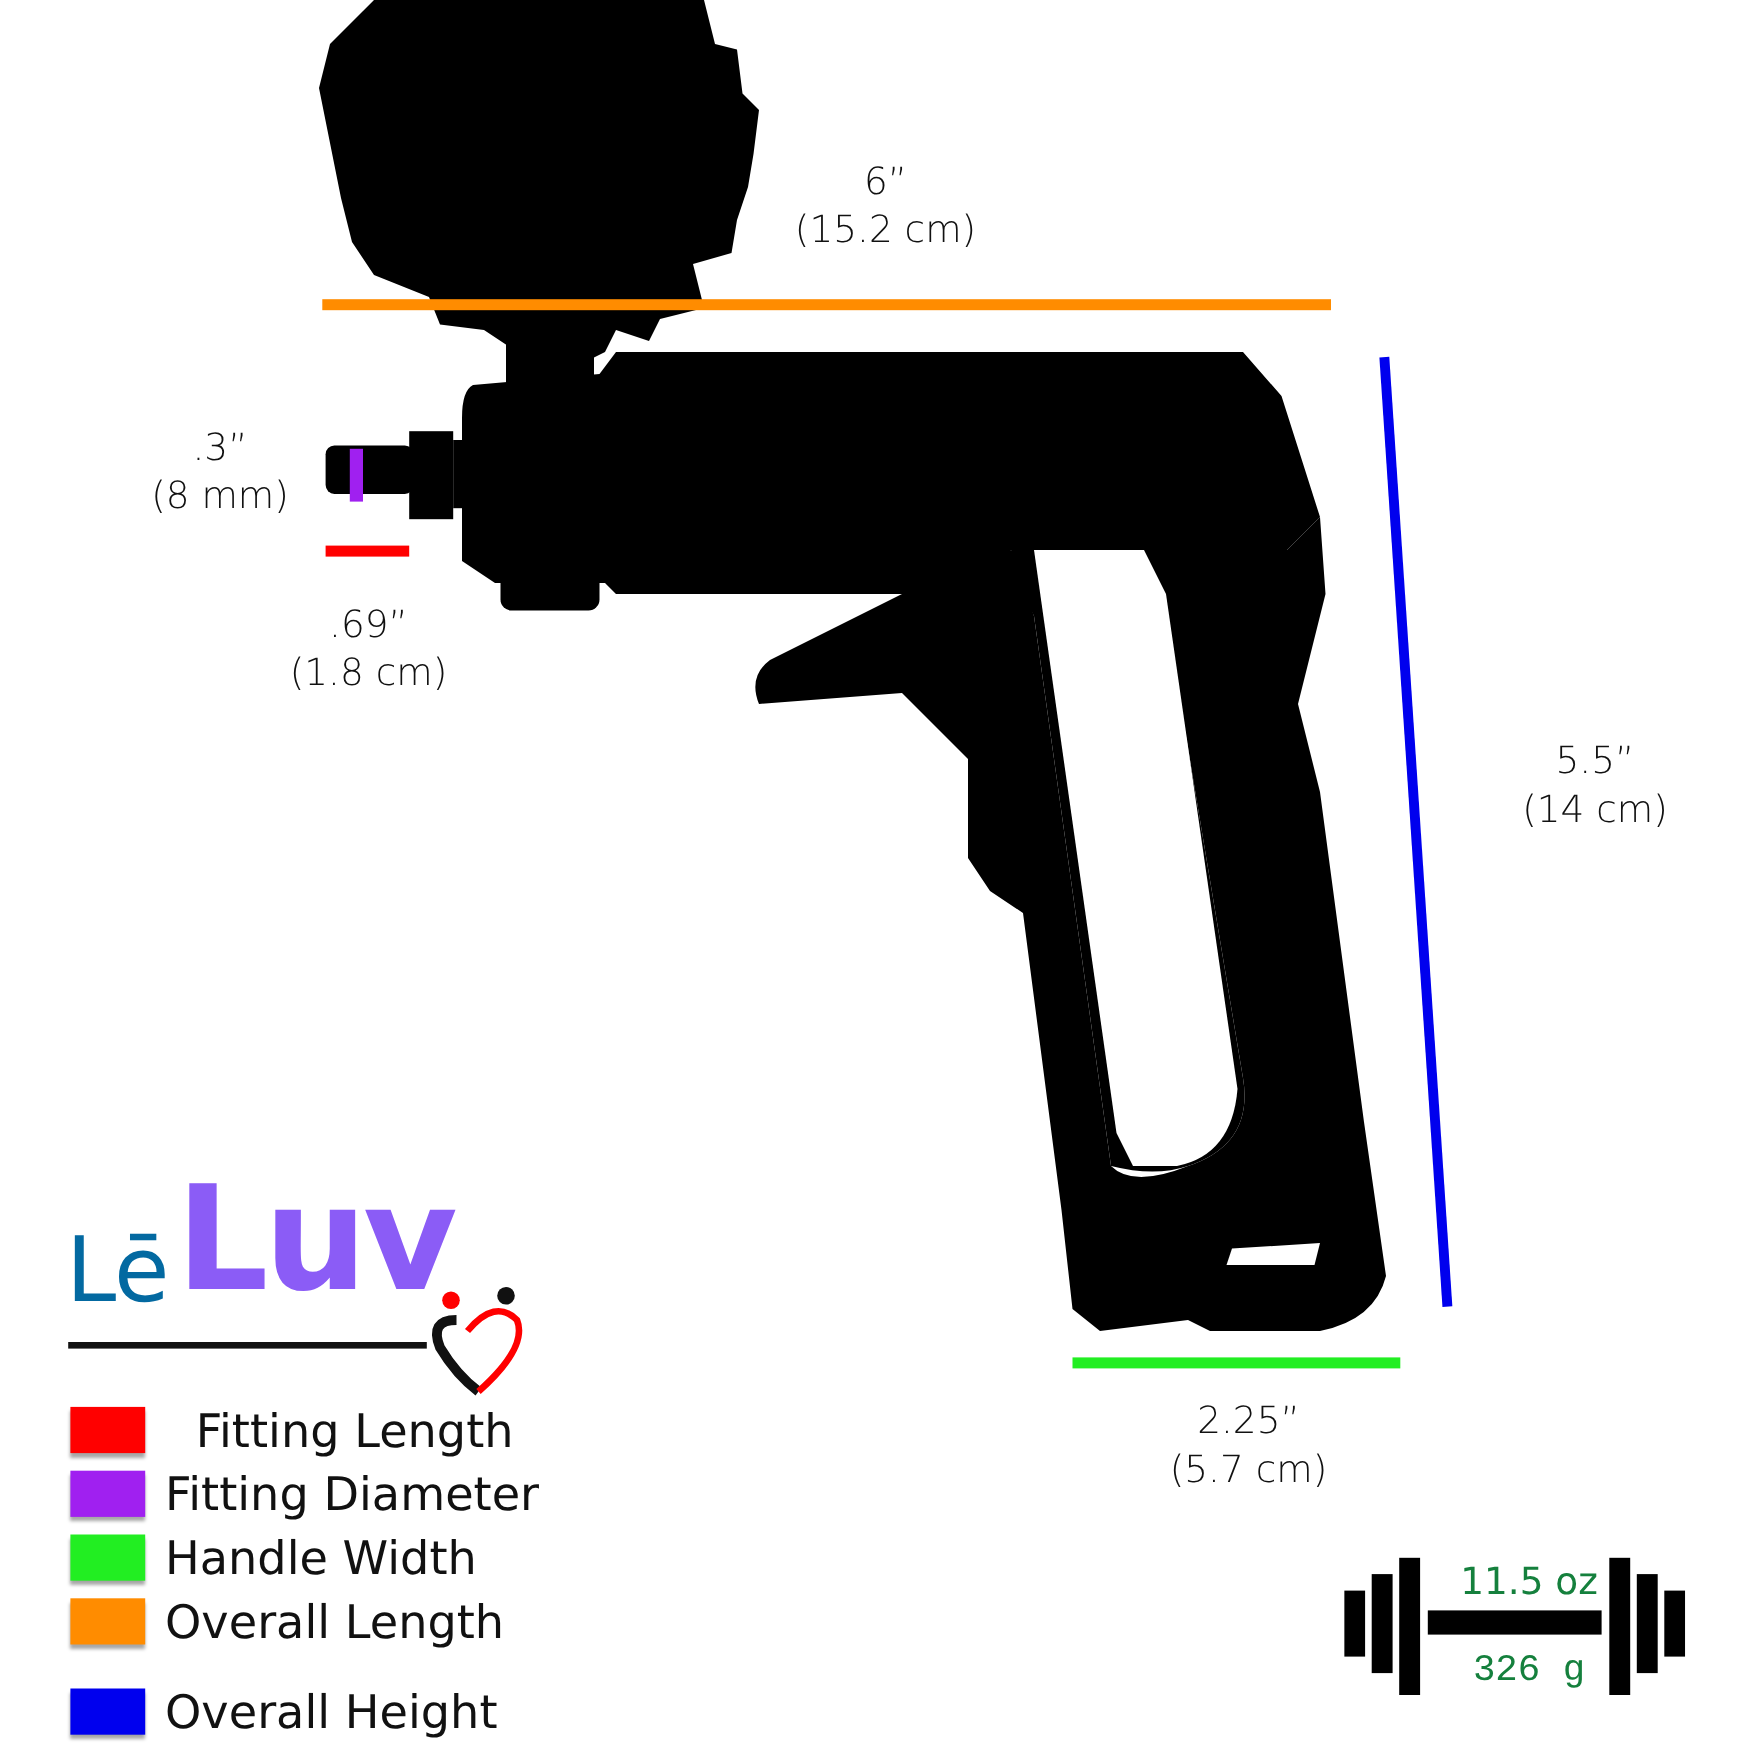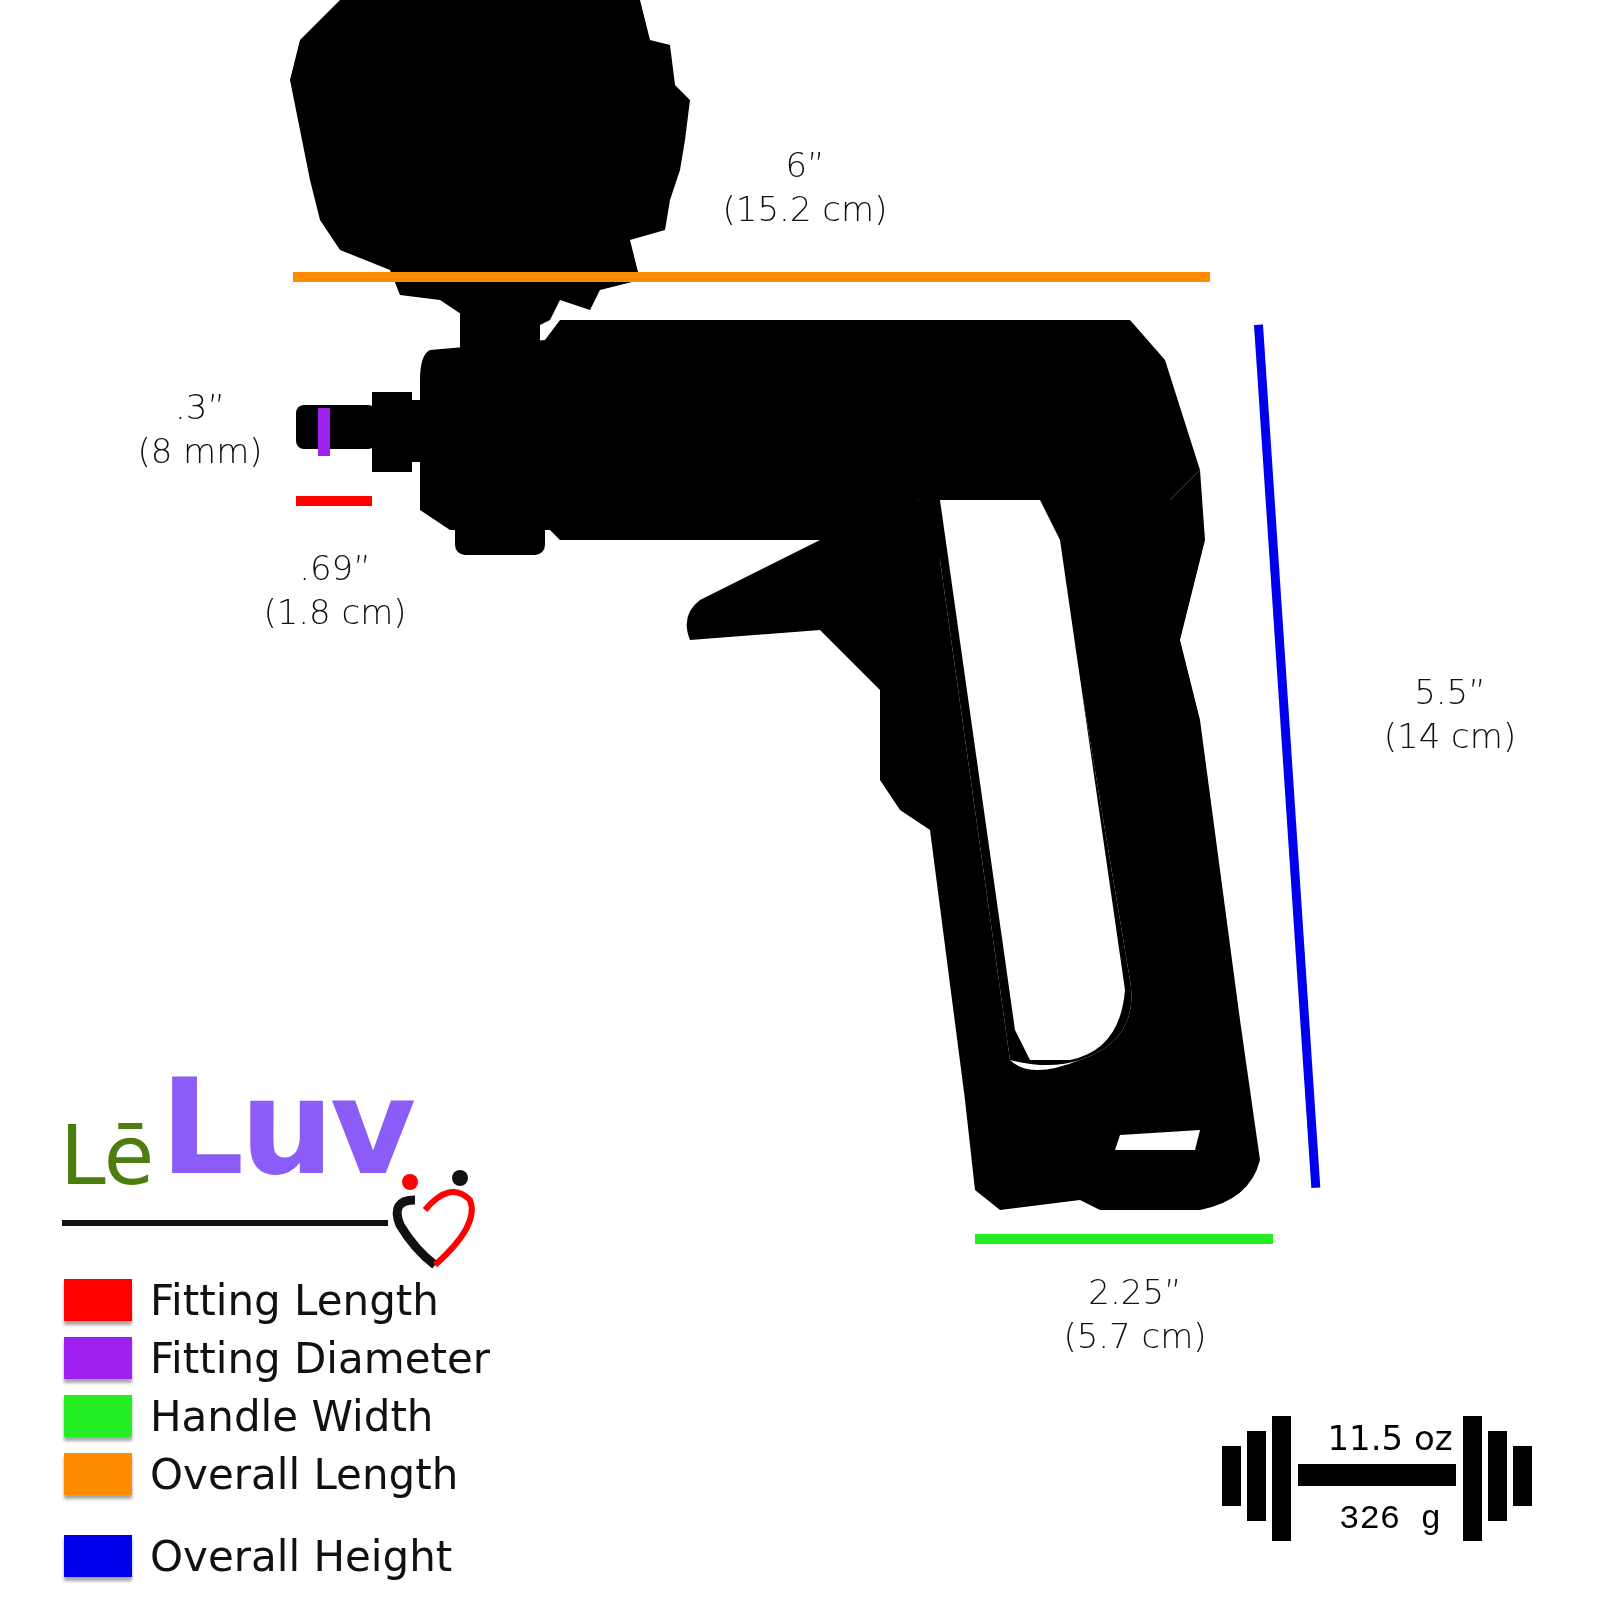--- a/index.html
+++ b/index.html
@@ -2,24 +2,24 @@
 <html><head>
 <meta charset="utf-8">
 <style>
   html, body { margin:0; padding:0; background:#ffffff; }
   body { width:1600px; height:1600px; position:relative; overflow:hidden; font-family:"DejaVu Sans", sans-serif; color:#111; }
   .abs { position:absolute; }
   .dim-text { position:absolute; font-size:34px; line-height:44px; text-align:center; color:#111; font-weight:300; }
   .legend-row { position:absolute; left:64px; height:48px; display:flex; align-items:center; }
   .swatch { width:68px; height:42px; box-shadow:0 4px 3px rgba(0,0,0,0.35); margin-right:18px; }
   .legend-label { font-size:42px; color:#111; }
-  .logo-le { position:absolute; left:60px; top:1108px; font-size:82px; font-weight:400; color:#4d7c0f; letter-spacing:-2px; }
+  .logo-le { position:absolute; left:60px; top:1108px; font-size:82px; font-weight:400; color:#0369a1; letter-spacing:-2px; }
   .logo-luv { position:absolute; left:160px; top:1062px; font-size:132px; font-weight:bold; color:#8b5cf6; letter-spacing:-4px; line-height:130px; }
   .logo-line { position:absolute; left:62px; top:1220px; width:326px; height:6px; background:#111; }
-  .weight-text { position:absolute; font-size:34px; color:#000000; text-align:center; width:180px; }
+  .weight-text { position:absolute; font-size:34px; color:#15803d; text-align:center; width:180px; }
 </style>
 </head>
 <body>
 
 <svg class="abs" style="left:0;top:0" width="1600" height="1600" viewBox="0 0 1600 1600">
 
   <path fill="#000" d="M330 10 L340 0 L640 0 L650 40 L670 45 L675 85 L690 100 L685 140 L680 170 L670 200 L665 230 L630 240 L640 280 L600 290 L590 310 L560 300 L550 320 L530 330 L470 320 L440 300 L400 295 L390 270 L340 250 L320 220 L310 180 L300 130 L290 80 L300 40 Z"></path>
 
   <rect x="460" y="300" width="80" height="50" fill="#000"></rect>
 
@@ -70,21 +70,21 @@
   <div class="logo-line"></div>
   <svg class="abs" style="left:385px;top:1160px" width="100" height="110" viewBox="0 0 100 110">
     <circle cx="25" cy="22" r="8" fill="#ff0000"></circle>
     <circle cx="75" cy="18" r="8" fill="#111"></circle>
     <path d="M30 40 Q5 40 15 65 Q30 90 50 105" stroke="#111" stroke-width="9" fill="none"></path>
     <path d="M40 50 Q65 20 85 40 Q95 65 50 105" stroke="#ff0000" stroke-width="6" fill="none"></path>
   </svg>
 </div>
 
 <div>
-  <div class="legend-row" style="top:1276px;">
+  <div class="legend-row" style="top:1276px;gap:28px;">
     <div class="swatch" style="background:#ff0000;"></div>
     <span class="legend-label">Fitting Length</span>
   </div>
   <div class="legend-row" style="top:1334px;">
     <div class="swatch" style="background:#a020f0;"></div>
     <span class="legend-label">Fitting Diameter</span>
   </div>
   <div class="legend-row" style="top:1392px;">
     <div class="swatch" style="background:#22ee22;"></div>
     <span class="legend-label">Handle Width</span>

